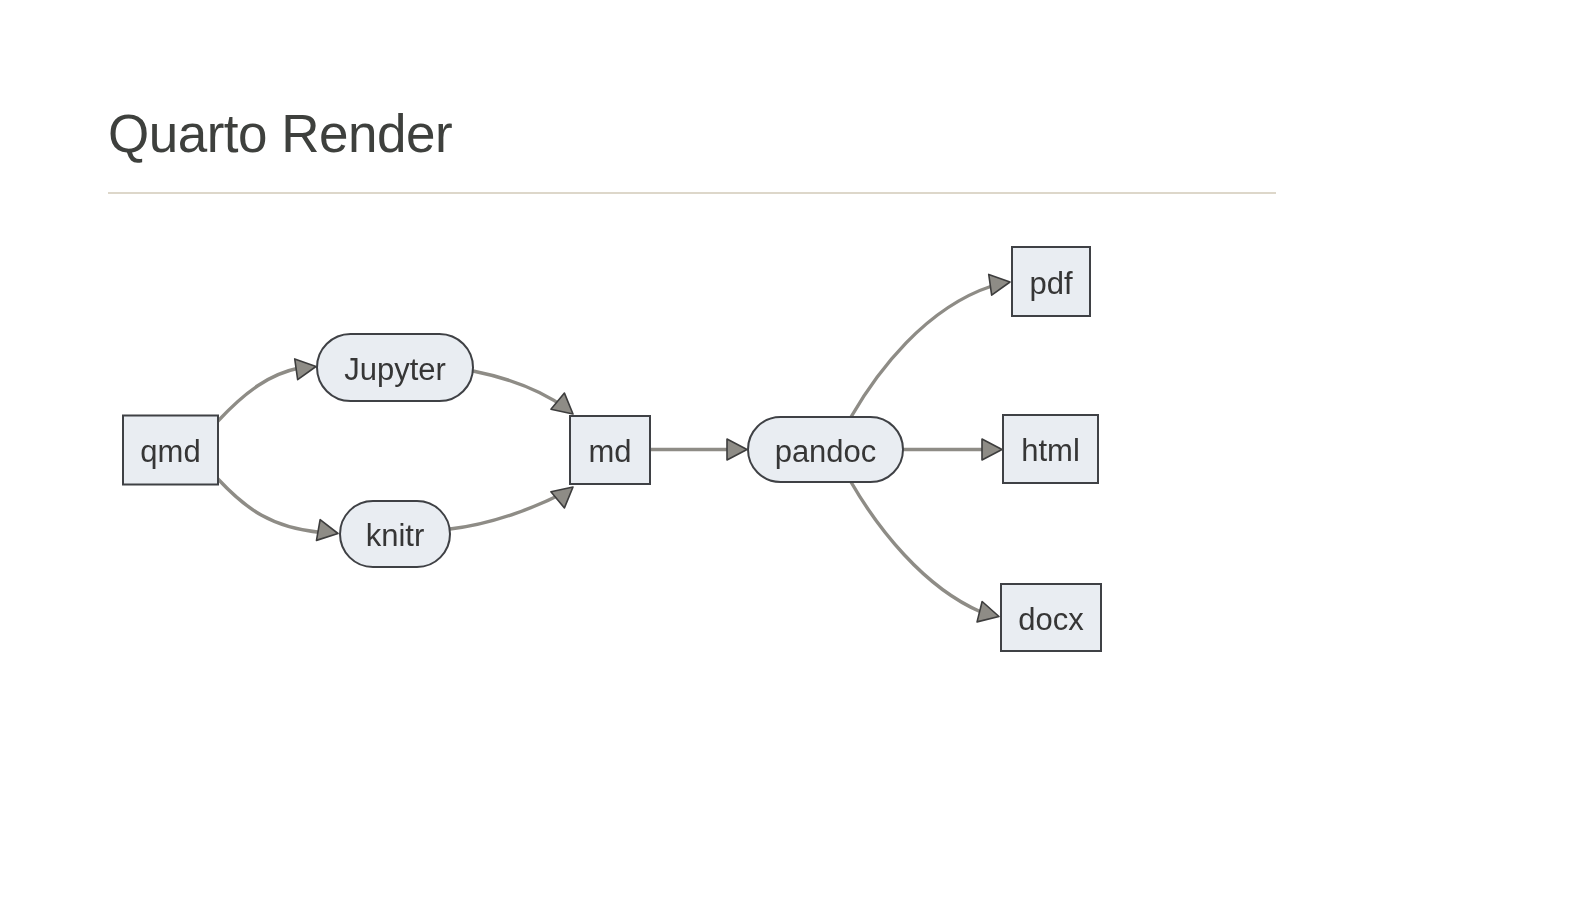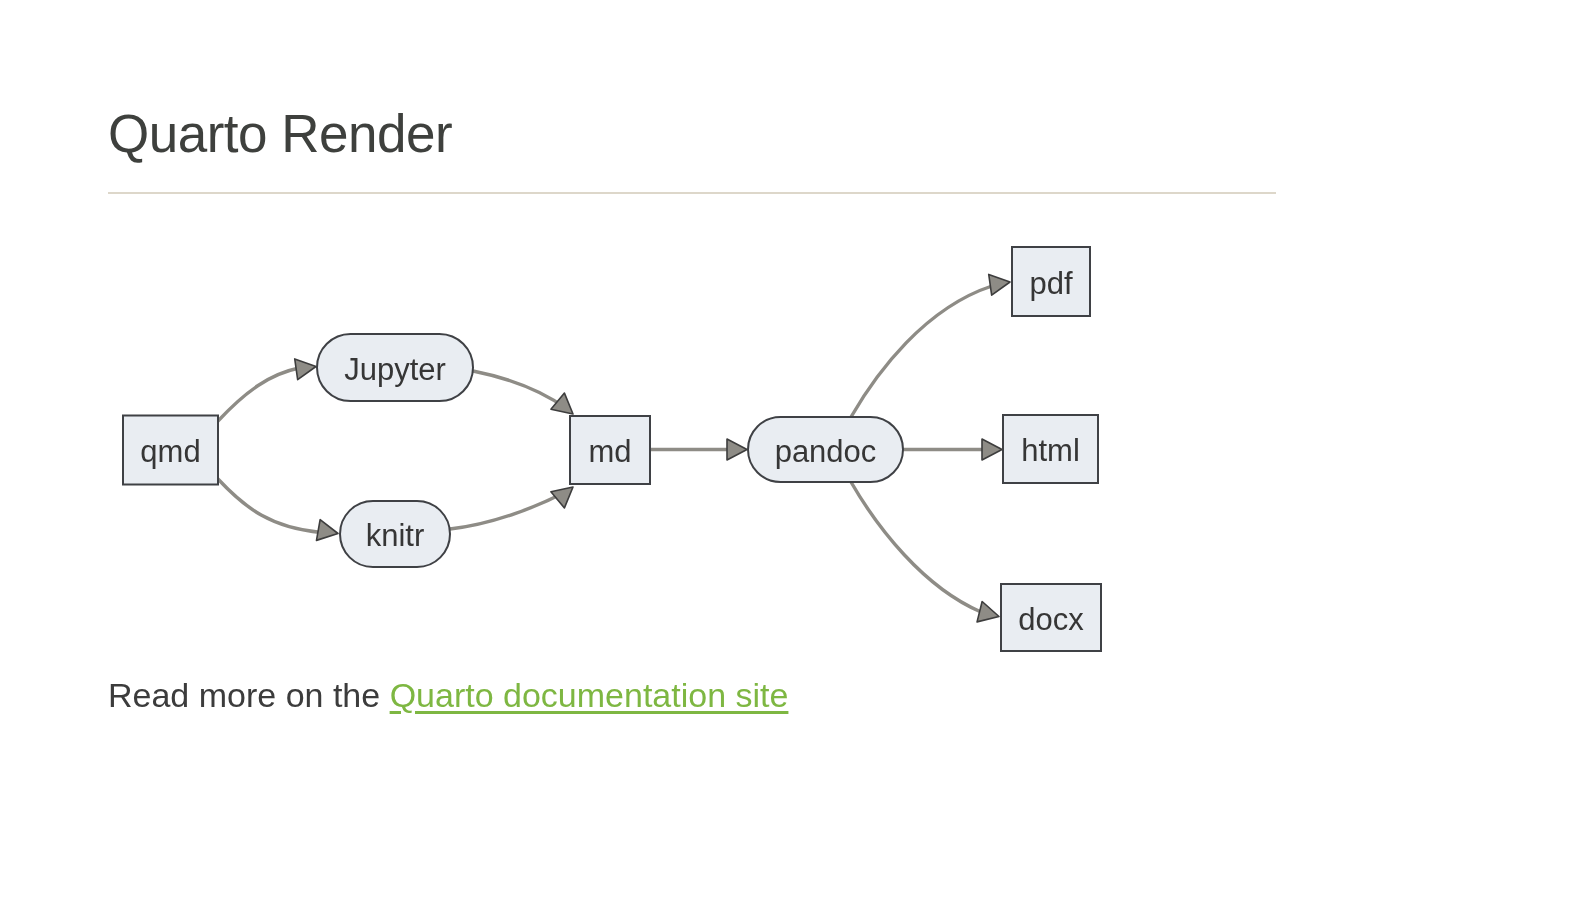--- a/index.html
+++ b/index.html
@@ -158,15 +158,14 @@
       <rect class="node-shape" x="1003" y="415" width="95" height="68"></rect>
       <text class="node-label" x="1050.5" y="450.5">html</text>
     </g>
 
     <g>
       <rect class="node-shape" x="1001" y="584" width="100" height="67"></rect>
       <text class="node-label" x="1051" y="619">docx</text>
     </g>
   </svg>
 
-  <p class="readmore"><span>Read more on the </span><a class="doclink" href="#">Quarto documentation site</a></p>
 
 </div>
 
 </body></html>

